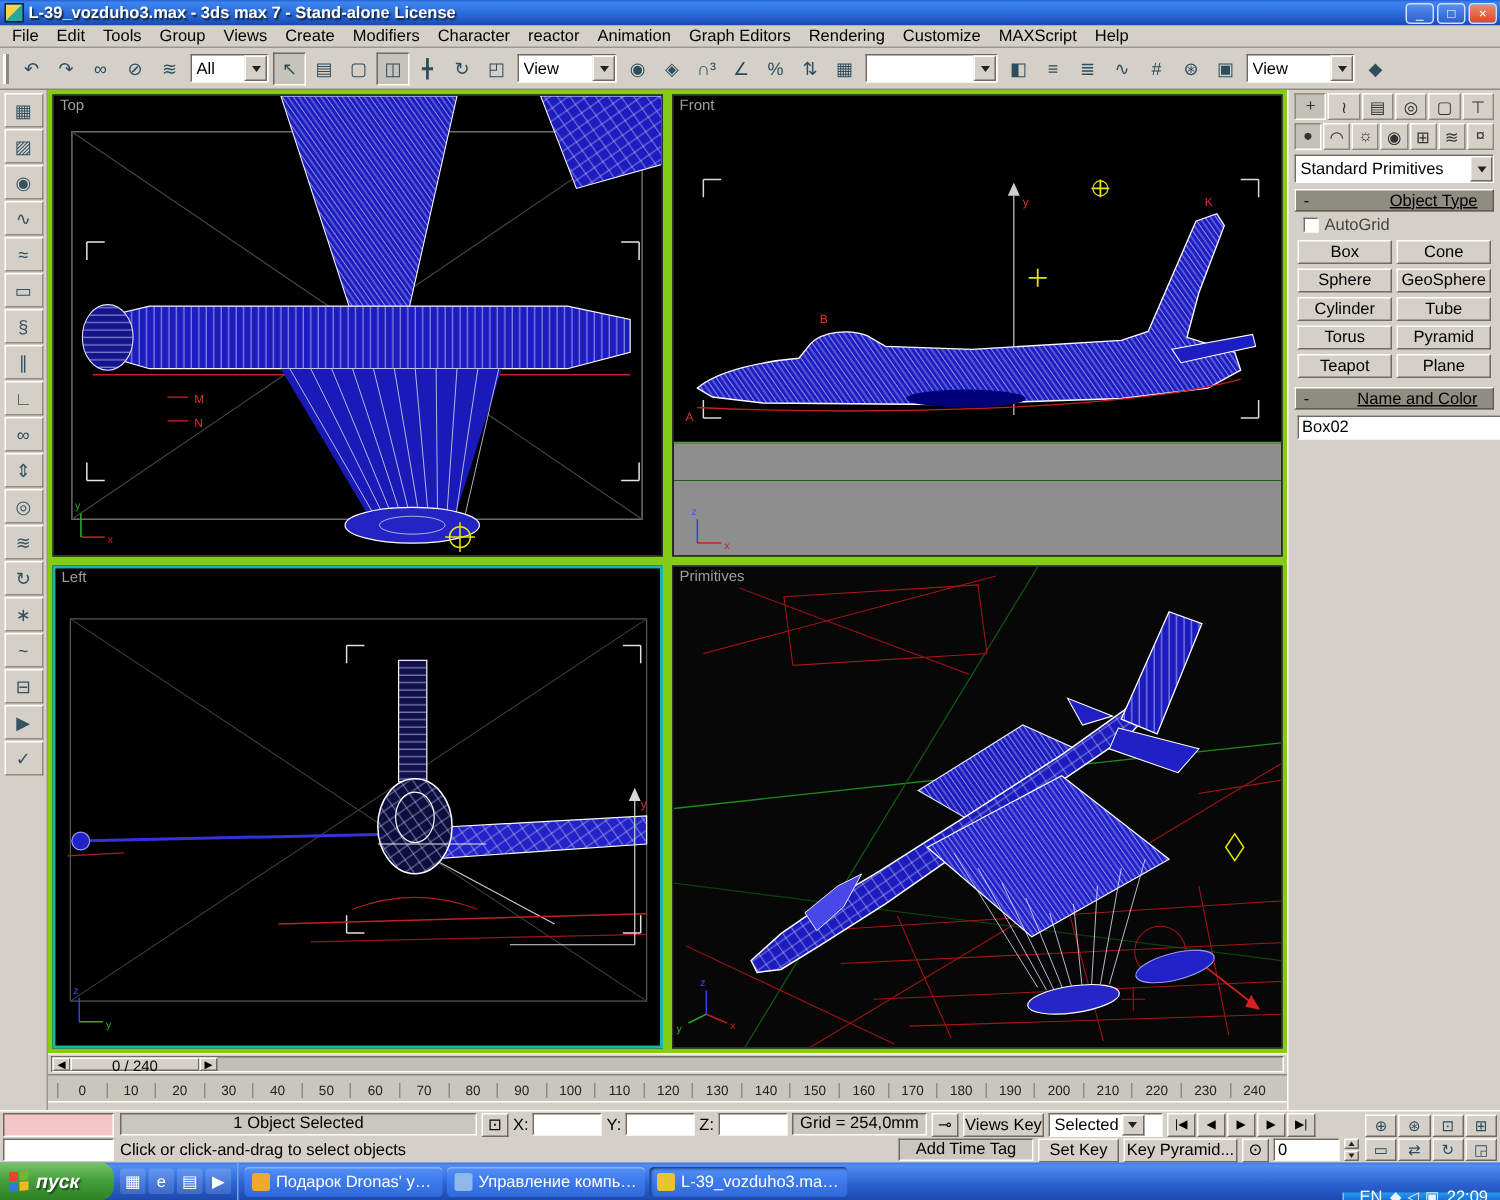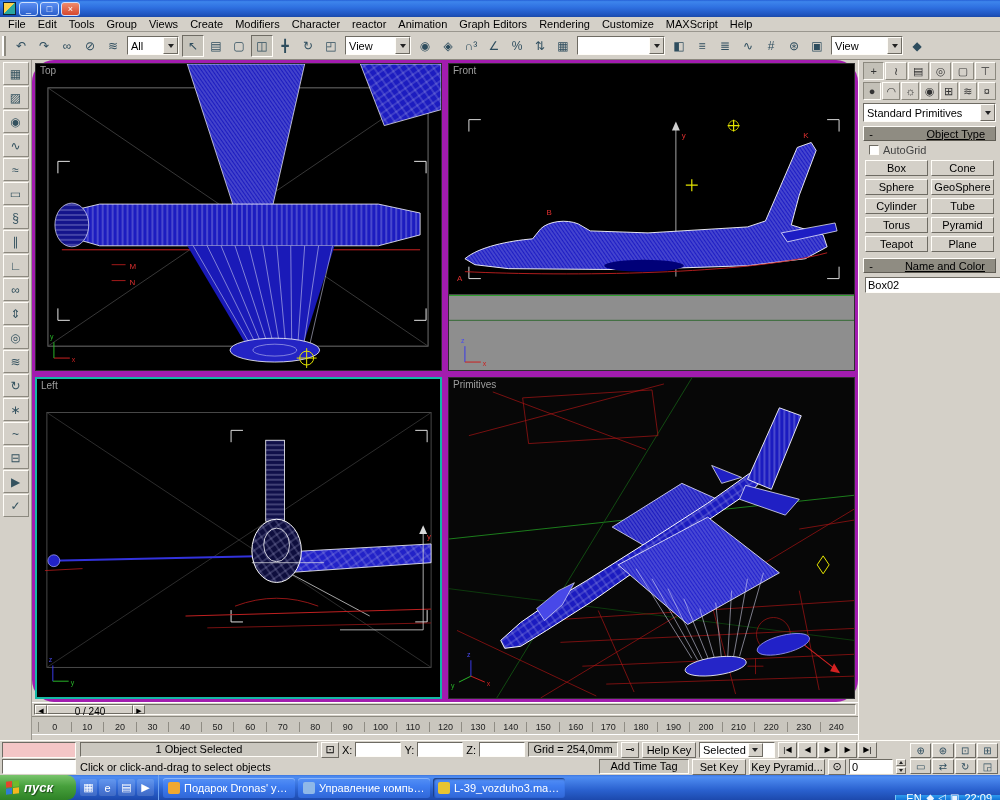--- a/index.html
+++ b/index.html
@@ -45,22 +45,22 @@
 
   
   .main { position:absolute; top:60px; left:0; width:1000px; height:680px; display:flex; }
   .left-toolbar { width:32px; background:#d4d0c8; border-right:1px solid #9a978f;
     display:flex; flex-direction:column; align-items:center; padding-top:2px; gap:1px; }
   .ltbtn { width:26px; height:23px; display:flex; align-items:center; justify-content:center;
     font-size:12px; color:#34525f; background:#d4d0c8;
     border:1px solid; border-color:#fffdf8 #8c897f #8c897f #fffdf8; }
 
   .center { width:826px; display:flex; flex-direction:column; }
-  .viewport-area { height:642px; background:#a21caf; display:grid;
-    grid-template-columns:1fr 1fr; grid-template-rows:308px 1fr; gap:6px; padding:3px;border-radius:22px; }
+  .viewport-area { height:642px; background:#84cc16; display:grid;
+    grid-template-columns:1fr 1fr; grid-template-rows:308px 1fr; gap:6px; padding:3px; }
   .viewport { position:relative; background:#000; border:1px solid #2e2e2e; overflow:hidden; }
   .viewport.active { border:2px solid #14b8a6; }
   .viewport svg { position:absolute; inset:0; width:100%; height:100%; }
   .vp-label { position:absolute; top:1px; left:4px; color:#9e9e9e; font-size:10px; z-index:2; }
 
   .time-slider-row { height:14px; background:#d4d0c8; border-top:1px solid #fff; position:relative;text-decoration:underline; }
   .slider-track { position:absolute; inset:1px 2px; background:#c2bfb7;
     border:1px solid; border-color:#6e6b63 #fffdf8 #fffdf8 #6e6b63; display:flex; }
   .slider-arrow { width:12px; font-size:7px; line-height:10px; text-align:center; background:#d4d0c8;
     border:1px solid; border-color:#fffdf8 #6e6b63 #6e6b63 #fffdf8; }
@@ -167,20 +167,21 @@
     <pattern id="mx" width="7" height="7" patternUnits="userSpaceOnUse" patternTransform="rotate(-35)">
         <path d="M0,2 H7 M3,0 V7" stroke="#c4c4ee" stroke-width="0.4"></path>
       </pattern>
   </defs>
 </svg>
 
 <div class="screen">
 
   <div class="titlebar">
     <span class="app-icon"></span>
+    <span class="title-text">L-39_vozduho3.max - 3ds max 7 - Stand-alone License</span>
     <div class="win-buttons">
       <span class="winbtn">_</span>
       <span class="winbtn">□</span>
       <span class="winbtn close">×</span>
     </div>
   </div>
 
   <div class="menubar">
       <span class="menu-item">File</span>
       <span class="menu-item">Edit</span>
@@ -540,21 +541,21 @@
         <span class="sunken-text" style="width:238px">1 Object Selected</span>
         <span class="sb-btn sb-icon-btn">⊡</span>
         <span>X:</span>
         <input class="sb-field" style="width: 46px;">
         <span>Y:</span>
         <input class="sb-field" style="width: 46px;">
         <span>Z:</span>
         <input class="sb-field" style="width: 46px;">
         <span class="sunken-text" style="width:90px">Grid = 254,0mm</span>
         <span class="sb-btn sb-icon-btn">⊸</span>
-        <span class="sb-btn" style="width:54px">Help Key</span>
+        <span class="sb-btn" style="width:54px">Views Key</span>
         <div class="sb-dd" style="width:76px">
           <span class="dd-text">Selected</span>
           <span class="dd-arrow-btn">
               <span class="tri-down"></span>
             </span>
         </div>
         <div class="tbgroup">
             <span class="sb-btn pb-btn">|◀</span>
             <span class="sb-btn pb-btn">◀</span>
             <span class="sb-btn pb-btn">▶</span>

